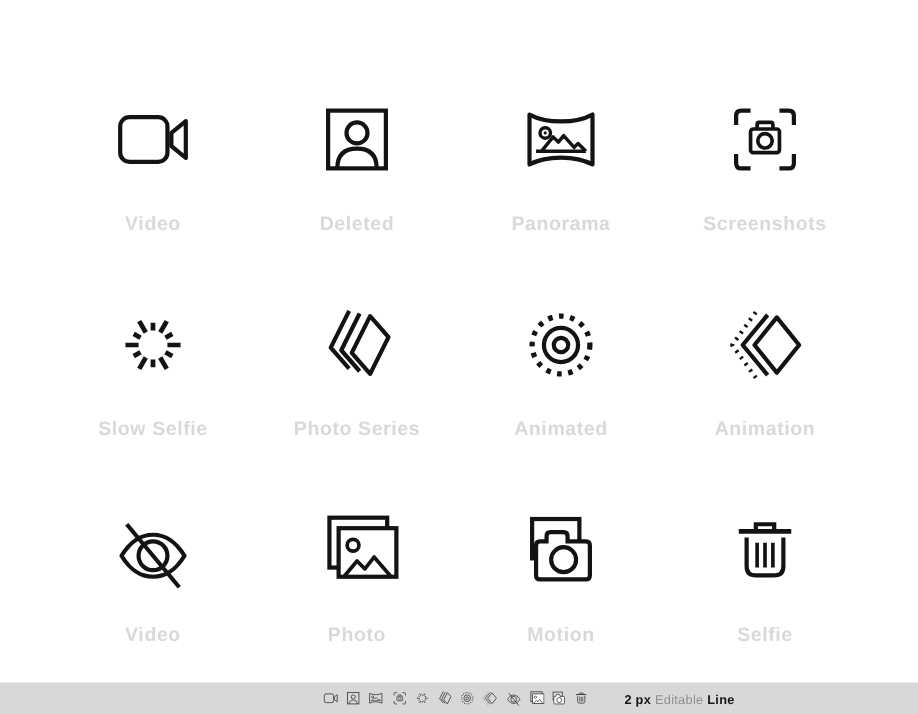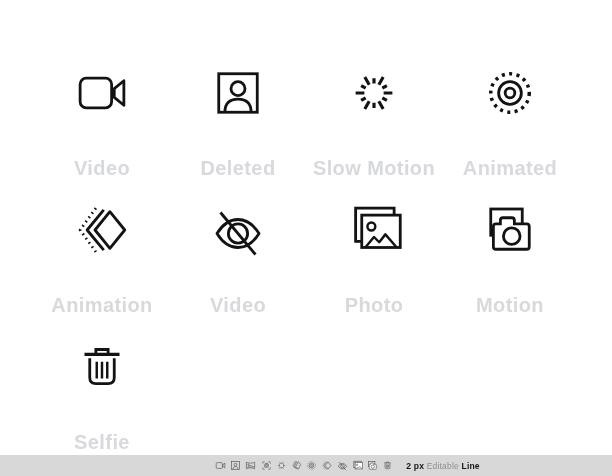--- a/index.html
+++ b/index.html
@@ -8,30 +8,30 @@
     background:var(--page-bg,#fff);
     font-family:"Liberation Sans",sans-serif;
   }
   .icon-grid{
     position:absolute;left:34px;top:45px;width:544px;
     display:grid;grid-template-columns:repeat(4,136px);grid-auto-rows:137px;
   }
   .cell{display:flex;flex-direction:column;align-items:center;}
   .glyph{width:56px;height:56px;margin-top:20px;color:var(--icon-color,#131313);}
   .label{
-    margin-top:36px;font-size:20px;font-weight:bold;letter-spacing:.4px;
+    margin-top:20px;font-size:13px;font-weight:bold;letter-spacing:.4px;
     color:var(--label-color,#d7d9dc);white-space:nowrap;
   }
   .footer{
     position:absolute;left:0;bottom:0;width:612px;height:21px;
     background:var(--footer-bg,#d8d8d8);
     display:flex;align-items:center;box-sizing:border-box;padding-left:215px;
   }
   .mini{width:11px;height:11px;margin-right:4.2px;color:#3a3a3a;flex:0 0 auto;}
-  .footer-text{margin-left:9px;font-size:8.5px;color:#8f8f8f;white-space:nowrap;letter-spacing:.2px;}
+  .footer-text{margin-left:19px;font-size:8.5px;color:#8f8f8f;white-space:nowrap;letter-spacing:.2px;}
   .footer-text b{color:#161616;}
   svg.defs{position:absolute;width:0;height:0;}
 </style>
 </head>
 <body>
 
 <svg class="defs" aria-hidden="true">
   <defs>
     <g id="sym-video" fill="none" stroke="currentColor" stroke-width="3.2">
       <rect x="7" y="15" width="36" height="34" rx="7"></rect>
@@ -105,23 +105,41 @@
     <span class="label">Video</span>
   </div>
   <div class="cell">
     <svg class="glyph" viewBox="0 0 64 64">
         <use href="#sym-selfie"></use>
       </svg>
     <span class="label">Deleted</span>
   </div>
   <div class="cell">
     <svg class="glyph" viewBox="0 0 64 64">
+        <use href="#sym-panorama"></use>
+      </svg>
+    <span class="label">Panorama</span>
+  </div>
+  <div class="cell">
+    <svg class="glyph" viewBox="0 0 64 64">
+        <use href="#sym-screenshots"></use>
+      </svg>
+    <span class="label">Screenshots</span>
+  </div>
+  <div class="cell">
+    <svg class="glyph" viewBox="0 0 64 64">
         <use href="#sym-slow-motion"></use>
       </svg>
-    <span class="label">Slow Motion</span>
+    <span class="label">Slow Selfie</span>
+  </div>
+  <div class="cell">
+    <svg class="glyph" viewBox="0 0 64 64">
+        <use href="#sym-photo-series"></use>
+      </svg>
+    <span class="label">Photo Series</span>
   </div>
   <div class="cell">
     <svg class="glyph" viewBox="0 0 64 64">
         <use href="#sym-animation"></use>
       </svg>
     <span class="label">Animated</span>
   </div>
   <div class="cell">
     <svg class="glyph" viewBox="0 0 64 64">
         <use href="#sym-animated"></use>

